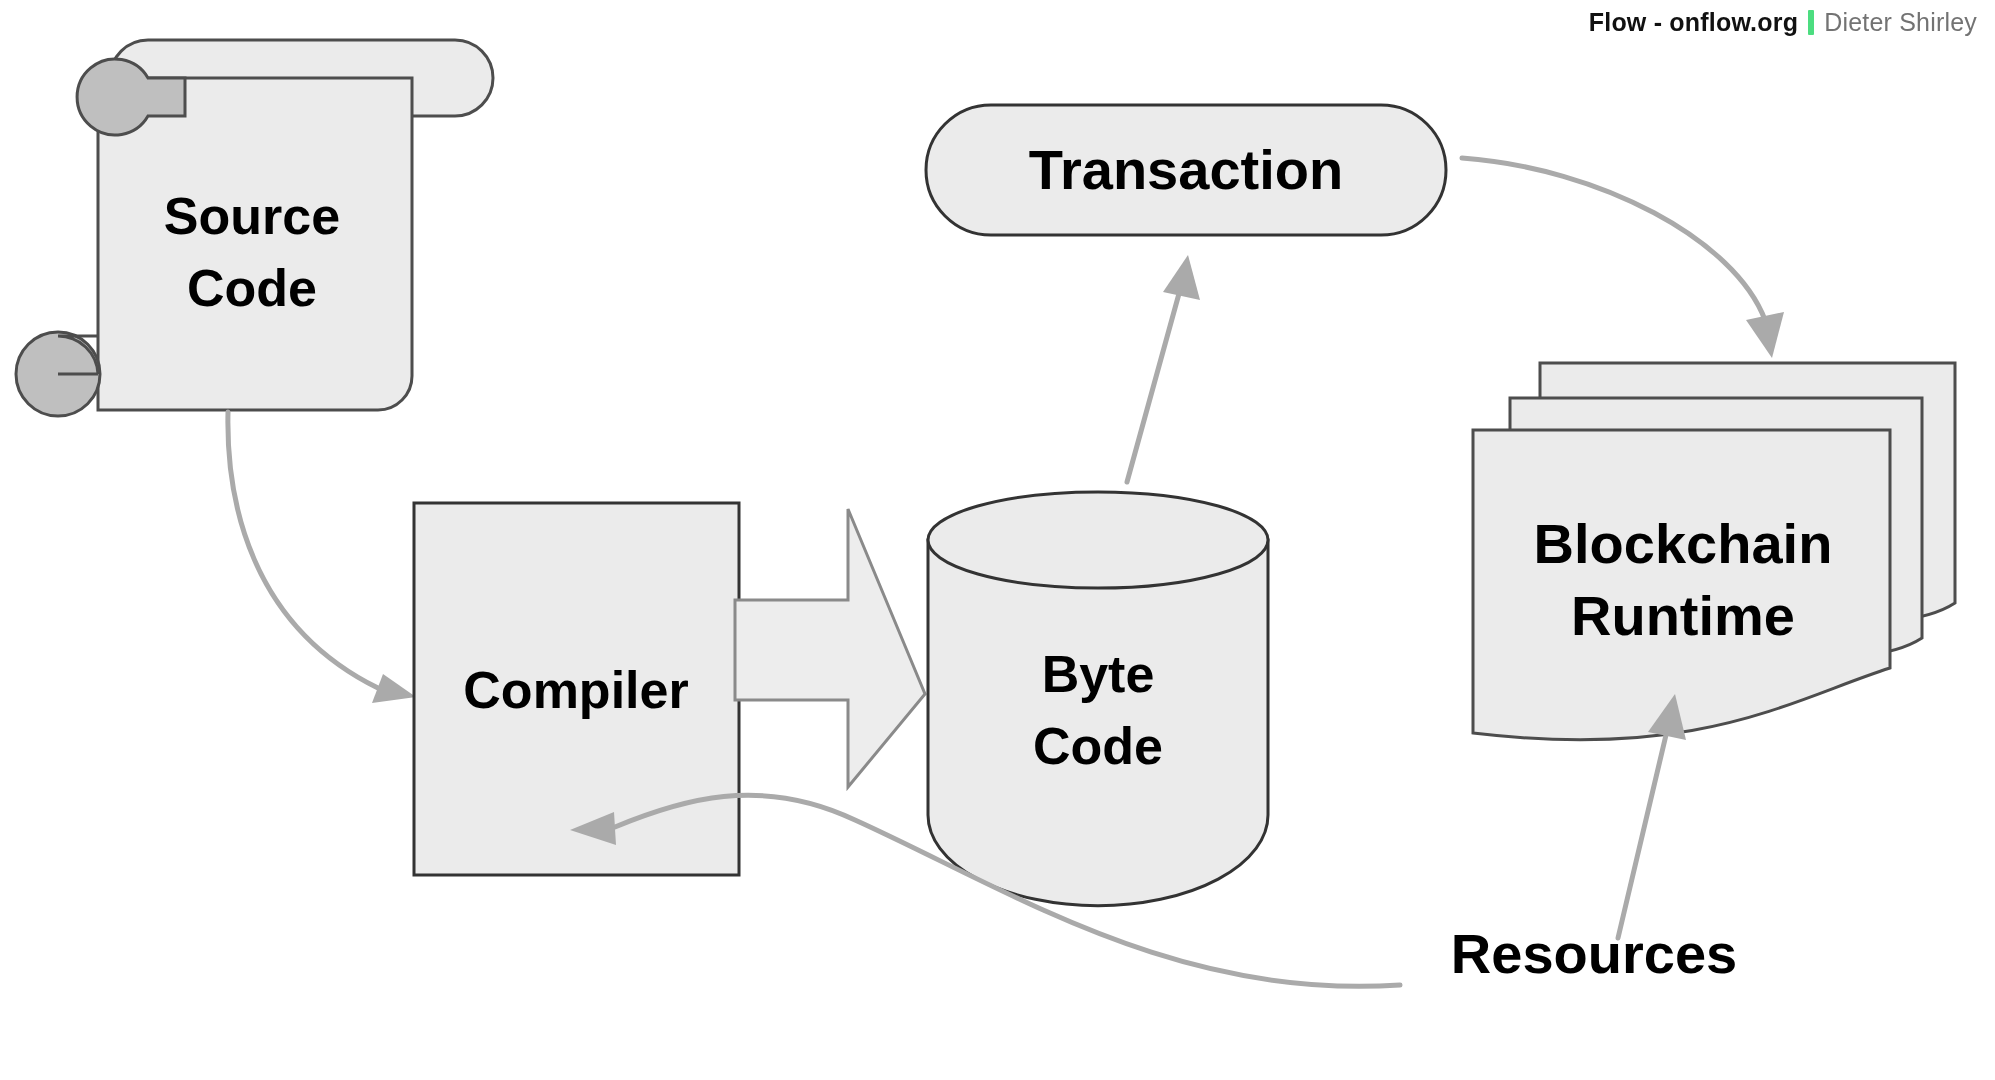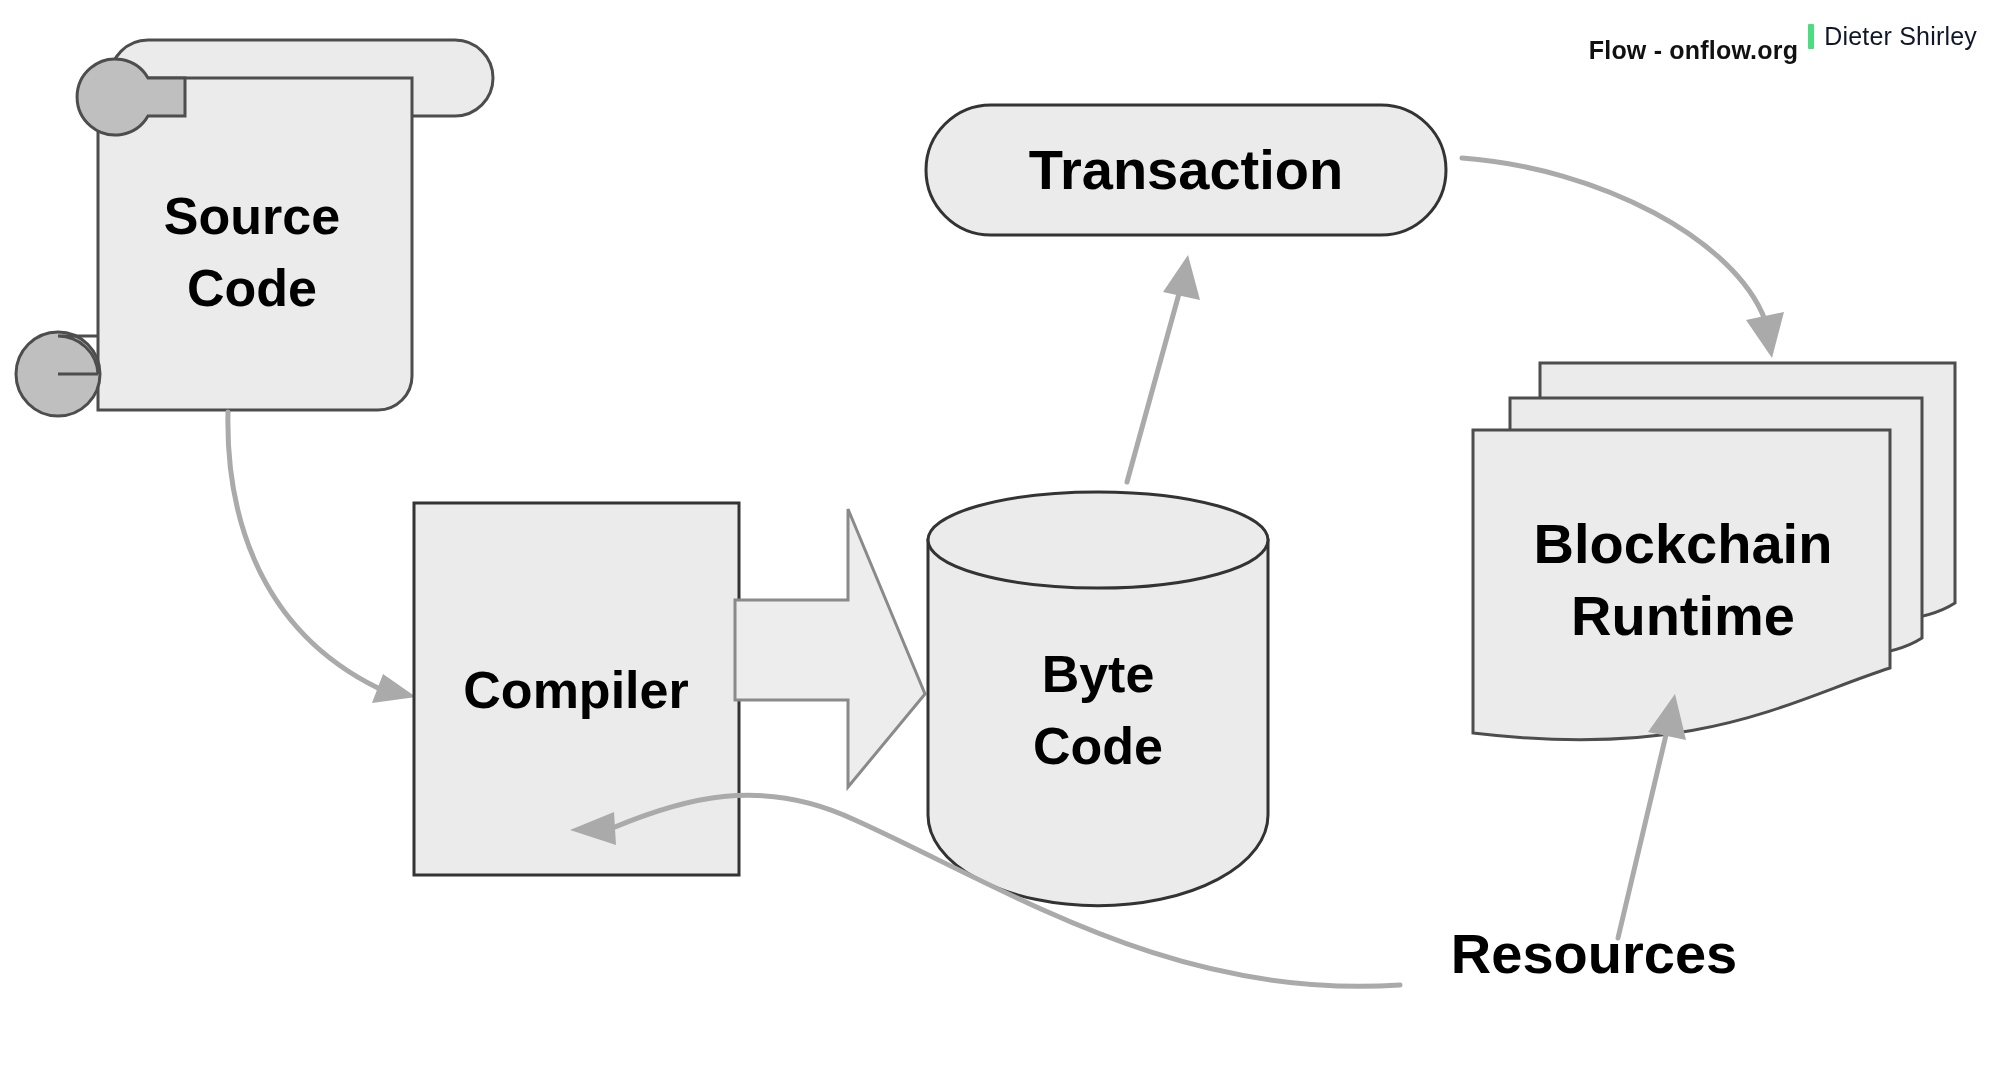--- a/index.html
+++ b/index.html
@@ -33,31 +33,30 @@
     gap: 10px;
     font-family: "Liberation Sans", sans-serif;
     font-size: 25px;
     line-height: 1;
     white-space: nowrap;
   }
   .credit-source {
     color: #111111;
     font-weight: 600;
     letter-spacing: 0.2px;
-    margin-top: 28px;
   }
   .credit-sep {
     display: inline-block;
     width: 6px;
     height: 25px;
     background: #4cdd80;
     border-radius: 1px;
   }
   .credit-author {
-    color: #0f172a;
+    color: #737373;
     font-weight: 400;
     letter-spacing: 0.2px;
   }
 
   
   #diagram {
     position: absolute;
     left: 0;
     top: 0;
     width: 1995px;

